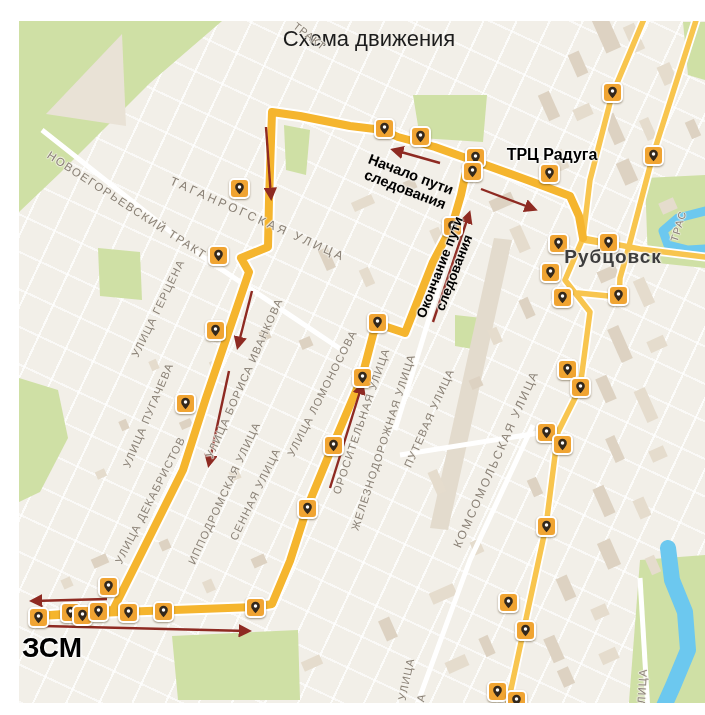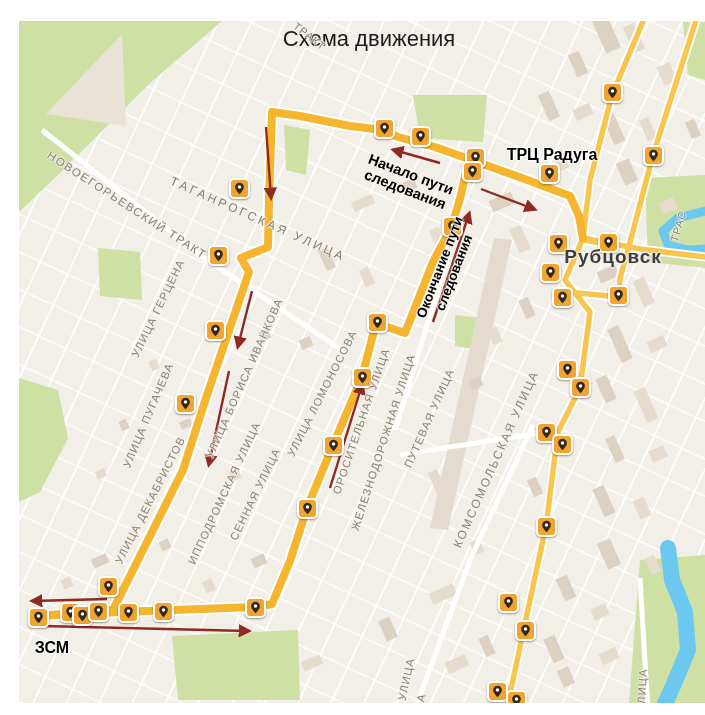--- a/index.html
+++ b/index.html
@@ -416,20 +416,20 @@
       <div class="street" style="left: 342px; top: 400px; --r: -71deg;">ОРОСИТЕЛЬНАЯ УЛИЦА</div>
       <div class="street" style="left: 364px; top: 421px; --r: -72deg;">ЖЕЛЕЗНОДОРОЖНАЯ УЛИЦА</div>
       <div class="street" style="left: 410px; top: 397px; --r: -66deg;">ПУТЕВАЯ УЛИЦА</div>
       <div class="street" style="left: 477px; top: 438px; --r: -66deg; font-size: 12px; letter-spacing: 2px;">КОМСОМОЛЬСКАЯ УЛИЦА</div>
       <div class="street" style="left: 291px; top: 15px; --r: 38deg; font-size: 10.5px;">ТРАКТ</div>
       <div class="street" style="left: 659px; top: 205px; --r: -73deg; font-size: 10.5px;">ТРАС</div>
       <div class="street" style="left: 387px; top: 658px; --r: -78deg;">УЛИЦА</div>
       <div class="street" style="left: 401px; top: 681px; --r: -78deg;">ЦА</div>
       <div class="street" style="left: 623px; top: 665px; --r: -87deg;">ЛИЦА</div>
       <div class="landmark" style="left: 500px; top: 134px; font-size: 16px; margin-left: 33px;">ТРЦ Радуга</div>
-      <div class="landmark" style="left: 33px; top: 627px; font-size: 16px; text-align: center;">ЗСМ</div>
+      <div class="landmark" style="left: 33px; top: 627px; font-size: 28px; text-align: center;">ЗСМ</div>
       <div class="landmark city" style="left: 594px; top: 236px; font-size: 19px;">Рубцовск</div>
       <div class="annot" style="left: 389px; top: 161px; --r: 21deg; font-size: 14.5px;">Начало пути
 следования</div>
       <div class="annot" style="left: 428px; top: 249px; --r: -69deg; font-size: 13.5px;">Окончание пути
 следования</div>
     </div>
 </div>
 
 </body></html>

